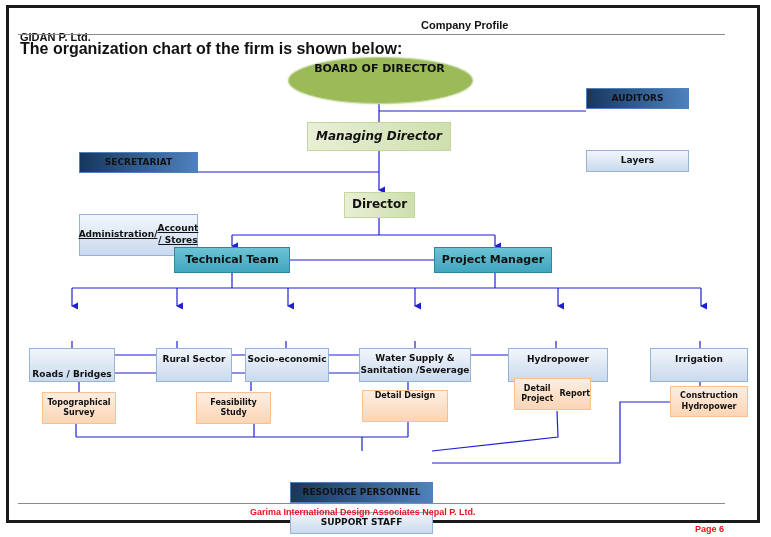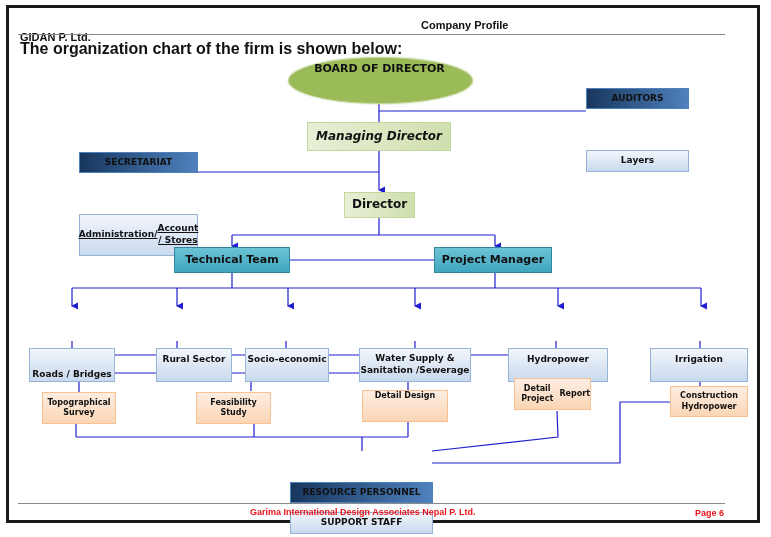--- a/index.html
+++ b/index.html
@@ -4,21 +4,21 @@
 <style>
   html, body { margin:0; padding:0; background:#ffffff; }
   body { width:771px; height:537px; position:relative; overflow:hidden; font-family:"Liberation Sans", sans-serif; }
   .frame { position:absolute; left:6px; top:5px; width:754px; height:518px; border:3px solid #1a1a1a; box-sizing:border-box; }
   .hdr-left { position:absolute; left:20px; top:19px; font-size:11px; font-weight:bold; color:#111;margin-top:12px; }
   .hdr-center { position:absolute; left:421px; top:19px; font-size:11px; font-weight:bold; color:#111; }
   .hdr-rule { position:absolute; left:18px; top:34px; width:707px; height:1px; background:#8a8a8a; }
   .intro { position:absolute; left:20px; top:40px; font-size:16px; font-weight:bold; color:#111; }
   .ftr-rule { position:absolute; left:18px; top:503px; width:707px; height:1px; background:#8a8a8a; }
   .ftr-center { position:absolute; left:250px; top:507px; font-size:9px; font-weight:bold; color:#e8141b; }
-  .ftr-right { position:absolute; left:695px; top:508px; font-size:9px; font-weight:bold; color:#e8141b; }
+  .ftr-right { position:absolute; left:695px; top:524px; font-size:9px; font-weight:bold; color:#e8141b; }
 
   svg.lines { position:absolute; left:0; top:0; }
   .box { position:absolute; box-sizing:border-box; display:flex; align-items:center; justify-content:center; text-align:center; font-family:"DejaVu Sans", sans-serif; font-weight:bold; color:#111; line-height:1.3; }
   .ellipse { position:absolute; left:288px; top:57px; width:183px; height:45px; border-radius:50%; background:#9bbb59; border:1px solid #c3d69b; box-shadow:0 0 2px #c3d69b; }
   .ellipse-label { position:absolute; left:288px; top:62px; width:183px; text-align:center; font-family:"DejaVu Sans", sans-serif; font-weight:bold; font-size:11px; color:#111; }
   .green { background:linear-gradient(to right,#e7efd6,#cfdfae); border:1px solid #c3d69b; }
   .teal { background:linear-gradient(to bottom,#6cc3d5,#40a6bf); border:1px solid #31859c; font-size:11px; }
   .light { background:linear-gradient(to bottom,#f2f6fb,#c9d9ee); border:1px solid #95b3d7; font-size:9px;margin-top:41px; }
   .peach { background:linear-gradient(to bottom,#fdeee2,#fbd5b5); border:1px solid #fac08f; font-size:8px; }
   .dark { background:linear-gradient(to right,#17375e,#4f81bd); border:1px solid #4f81bd; font-size:9px; color:#111; }

